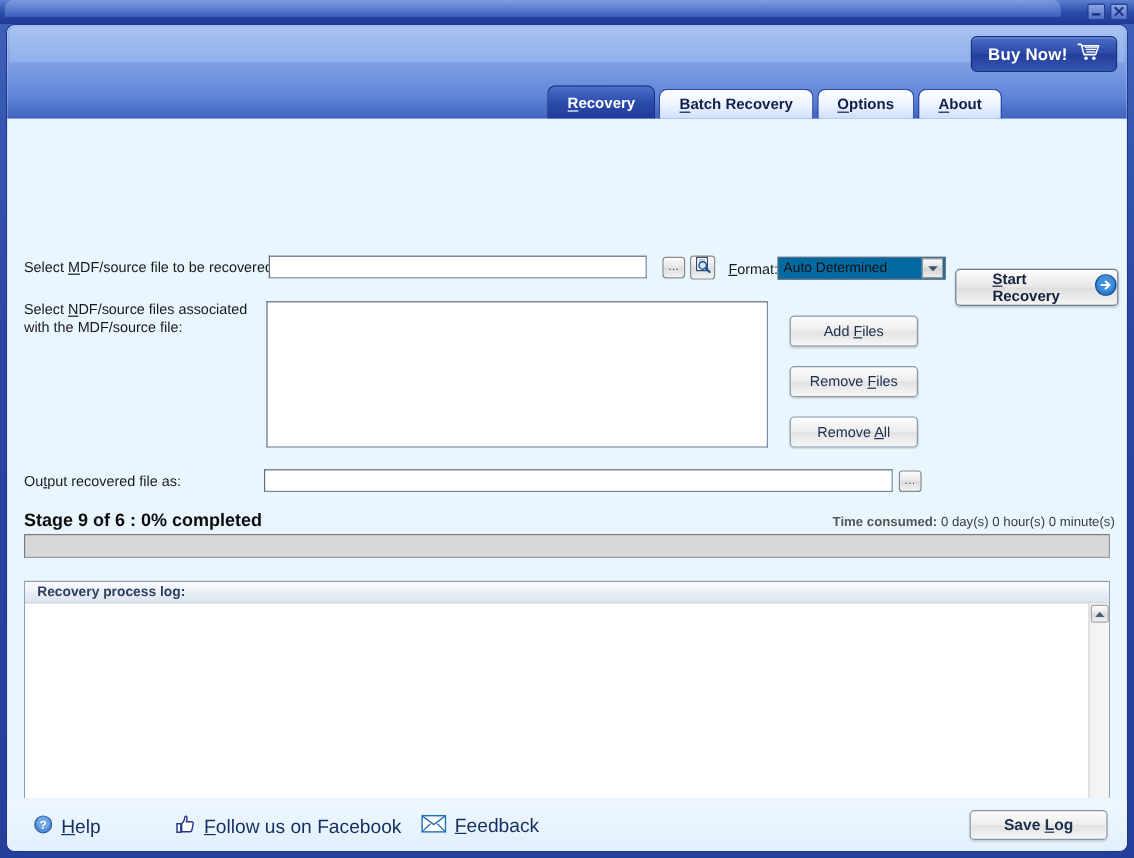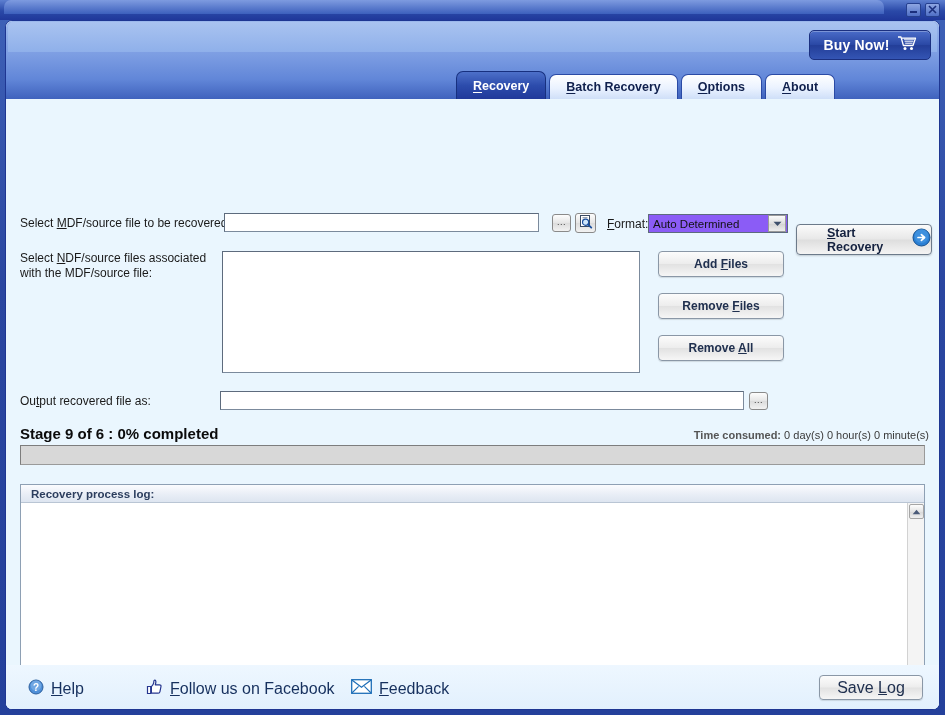--- a/index.html
+++ b/index.html
@@ -188,21 +188,21 @@
     color: #333;
     line-height: 1;
     transform: translateY(-1px);
   }
 
   
   #format-combo {
     position: absolute;
     left: 642px; top: 115px;
     width: 140px; height: 19px;
-    background: #8b5cf6;
+    background: #0369a1;
     border: 1px solid #5d6b7d;
     box-sizing: border-box;
     display: flex;
     align-items: center;
     cursor: pointer;
   }
   #format-value {
     font-size: 11.5px;
     color: #111;
     padding-left: 4px;
@@ -251,33 +251,34 @@
     border-top-color: #5d6b7d;
     border-left-color: #5d6b7d;
     box-sizing: border-box;
     overflow: auto;
   }
 
   
   .sidebtn {
     position: absolute;
     left: 652px;
-    width: 126px; height: 26px;
+    width: 107px; height: 26px;
     background: linear-gradient(180deg,#fcfcfc 0%, #ededed 48%, #e2e2e2 52%, #f6f6f6 100%);
     border: 1px solid #8a97a6;
     border-radius: 4px;
     box-sizing: border-box;
     display: flex;
     align-items: center;
     justify-content: center;
     font-size: 12px;
-    font-weight: bold;
+    font-weight: normal;
     color: #20304f;
     cursor: pointer;
     box-shadow: 0 1px 1px rgba(0,0,0,.12);
+    margin-top: 12px;
   }
 
   
   #stage-text {
     position: absolute;
     left: 14px; top: 326px;
     font-size: 15px;
     font-weight: bold;
     color: #0b0b0b;
     white-space: nowrap;
@@ -386,28 +387,28 @@
     font-weight: normal;
     color: #16305e;
   }
   #link-help { left: 22px; }
   #link-facebook { left: 140px; }
   #link-feedback { left: 345px; }
 
   #save-log {
     position: absolute;
     right: 16px; top: 10px;
-    width: 104px; height: 25px;
+    width: 115px; height: 25px;
     background: linear-gradient(180deg,#fcfcfc 0%, #ededed 48%, #e2e2e2 52%, #f6f6f6 100%);
     border: 1px solid #8a97a6;
     border-radius: 4px;
     box-sizing: border-box;
     display: flex; align-items: center; justify-content: center;
-    font-size: 16px;
-    font-weight: normal;
+    font-size: 13px;
+    font-weight: bold;
     color: #20304f;
     cursor: pointer;
     box-shadow: 0 1px 1px rgba(0,0,0,.12);
   }
   .nosel { user-select: none; }
 </style>
 </head>
 <body>
 
 <div id="window">

